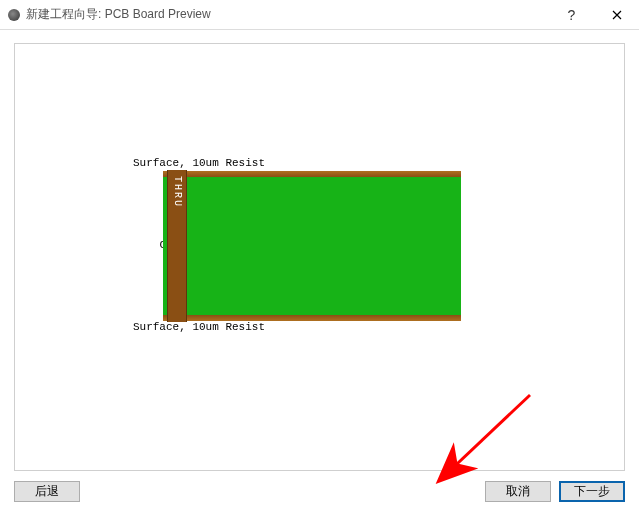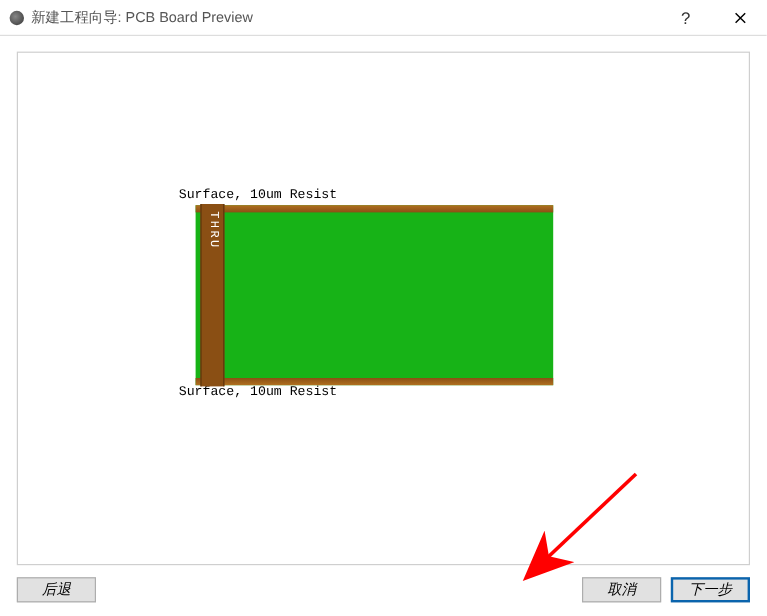--- a/index.html
+++ b/index.html
@@ -67,21 +67,21 @@
     position: absolute;
     left: 60px; top: 113px;
     width: 500px;
   }
   .layerrow {
     position: relative;
     height: 12px;
   }
   .layerlabel {
     position: absolute;
-    right: 294px;
+    right: 310px;
     top: 50%; transform: translateY(-50%);
     font-family: "Lucida Console","Courier New",monospace;
     font-size: 11px;
     color: #000;
     white-space: nowrap;
   }
 
   .board {
     position: absolute;
     left: 148px; top: 127px;
@@ -110,21 +110,20 @@
     font-family: "Courier New", monospace;
     font-size: 10px; letter-spacing: 2px;
     color: #fff;
   }
 
   .buttonbar {
     height: 32px;
     padding: 0 14px 12px 14px;
     display: flex; align-items: center;
     box-sizing: border-box;
-    font-style: italic;
   }
   .spacer { flex: 1; }
   .btn {
     min-width: 66px; height: 21px;
     border: 1px solid #adadad;
     background: #e1e1e1;
     font-size: 12px; color: #000;
     display: inline-flex; align-items: center; justify-content: center;
     margin-left: 8px;
     box-sizing: border-box;

